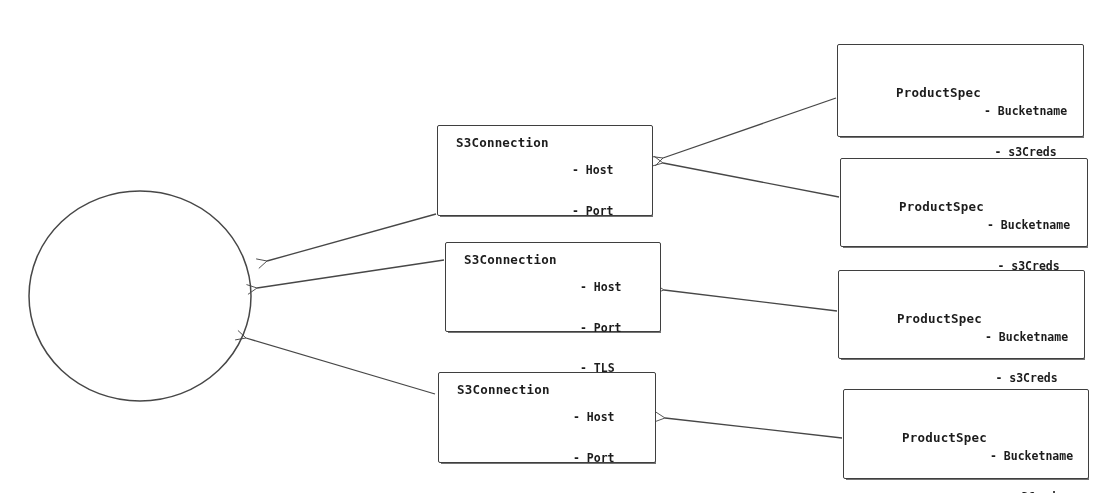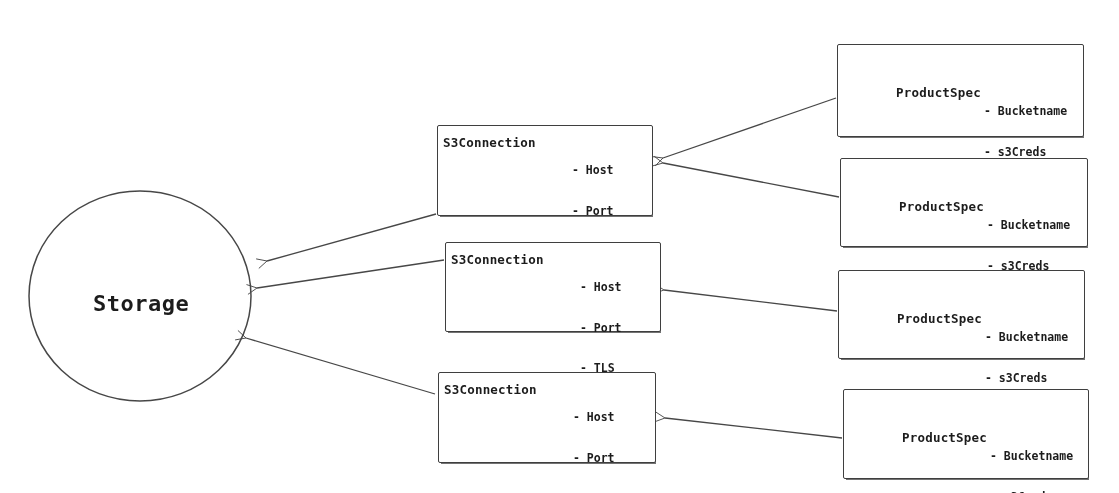--- a/index.html
+++ b/index.html
@@ -49,29 +49,29 @@
     width: 96px;
     text-align: center;
     font-size: 22px;
     font-weight: 600;
     letter-spacing: 0.5px;
   }
   
   #s3c1 { left: 437px; top: 125px; width: 214px; height: 89px; }
   #s3c2 { left: 445px; top: 242px; width: 214px; height: 88px; }
   #s3c3 { left: 438px; top: 372px; width: 216px; height: 89px; }
-  .s3-label { left: 5px;  top: 9px; text-align: right; }
+  .s3-label { left: 18px;  top: 9px; text-align: right; }
   .s3-attrs { left: 134px; top: 11px; }
   
   #ps1 { left: 837px; top: 44px;  width: 245px; height: 91px; }
   #ps2 { left: 840px; top: 158px; width: 246px; height: 87px; }
   #ps3 { left: 838px; top: 270px; width: 245px; height: 87px; }
   #ps4 { left: 843px; top: 389px; width: 244px; height: 88px; }
   .ps-label { left: 22px;  top: 40px; margin-left: 36px; }
-  .ps-attrs { left: 146px; top: 33px; }
+  .ps-attrs { left: 146px; top: 33px; text-align: center; }
 </style>
 </head>
 <body>
 
 <div class="canvas">
 
   <svg class="layer" viewBox="0 0 1119 493">
     <defs>
       <marker id="ah" viewBox="0 0 18 18" refX="2" refY="9" markerWidth="11" markerHeight="11" orient="auto" markerUnits="strokeWidth">
         <path d="M14 3 L2 9 L14 15" fill="none" stroke="#474747" stroke-width="1.1" stroke-linecap="round"></path>
@@ -82,21 +82,20 @@
 
     <line x1="836" y1="98" x2="663" y2="158" stroke="#474747" stroke-width="1.3" marker-end="url(#ah)"></line>
     <line x1="839" y1="197" x2="663" y2="163" stroke="#474747" stroke-width="1.3" marker-end="url(#ah)"></line>
     <line x1="837" y1="311" x2="664" y2="290" stroke="#474747" stroke-width="1.3" marker-end="url(#ah)"></line>
     <line x1="842" y1="438" x2="665" y2="418" stroke="#474747" stroke-width="1.3" marker-end="url(#ah)"></line>
     <line x1="436" y1="214" x2="267" y2="261" stroke="#474747" stroke-width="1.3" marker-end="url(#ah)"></line>
     <line x1="444" y1="260" x2="257" y2="288" stroke="#474747" stroke-width="1.3" marker-end="url(#ah)"></line>
     <line x1="435" y1="394" x2="246" y2="338" stroke="#474747" stroke-width="1.3" marker-end="url(#ah)"></line>
   </svg>
 
-  <div class="storage-label">Storage</div>
 
   <div class="node-box" id="s3c1">
     <div class="box-label s3-label">S3Connection</div>
     <div class="attrs s3-attrs">
       <div>- Host</div>
       <div>- Port</div>
       <div>- TLS</div>
     </div>
   </div>
 

